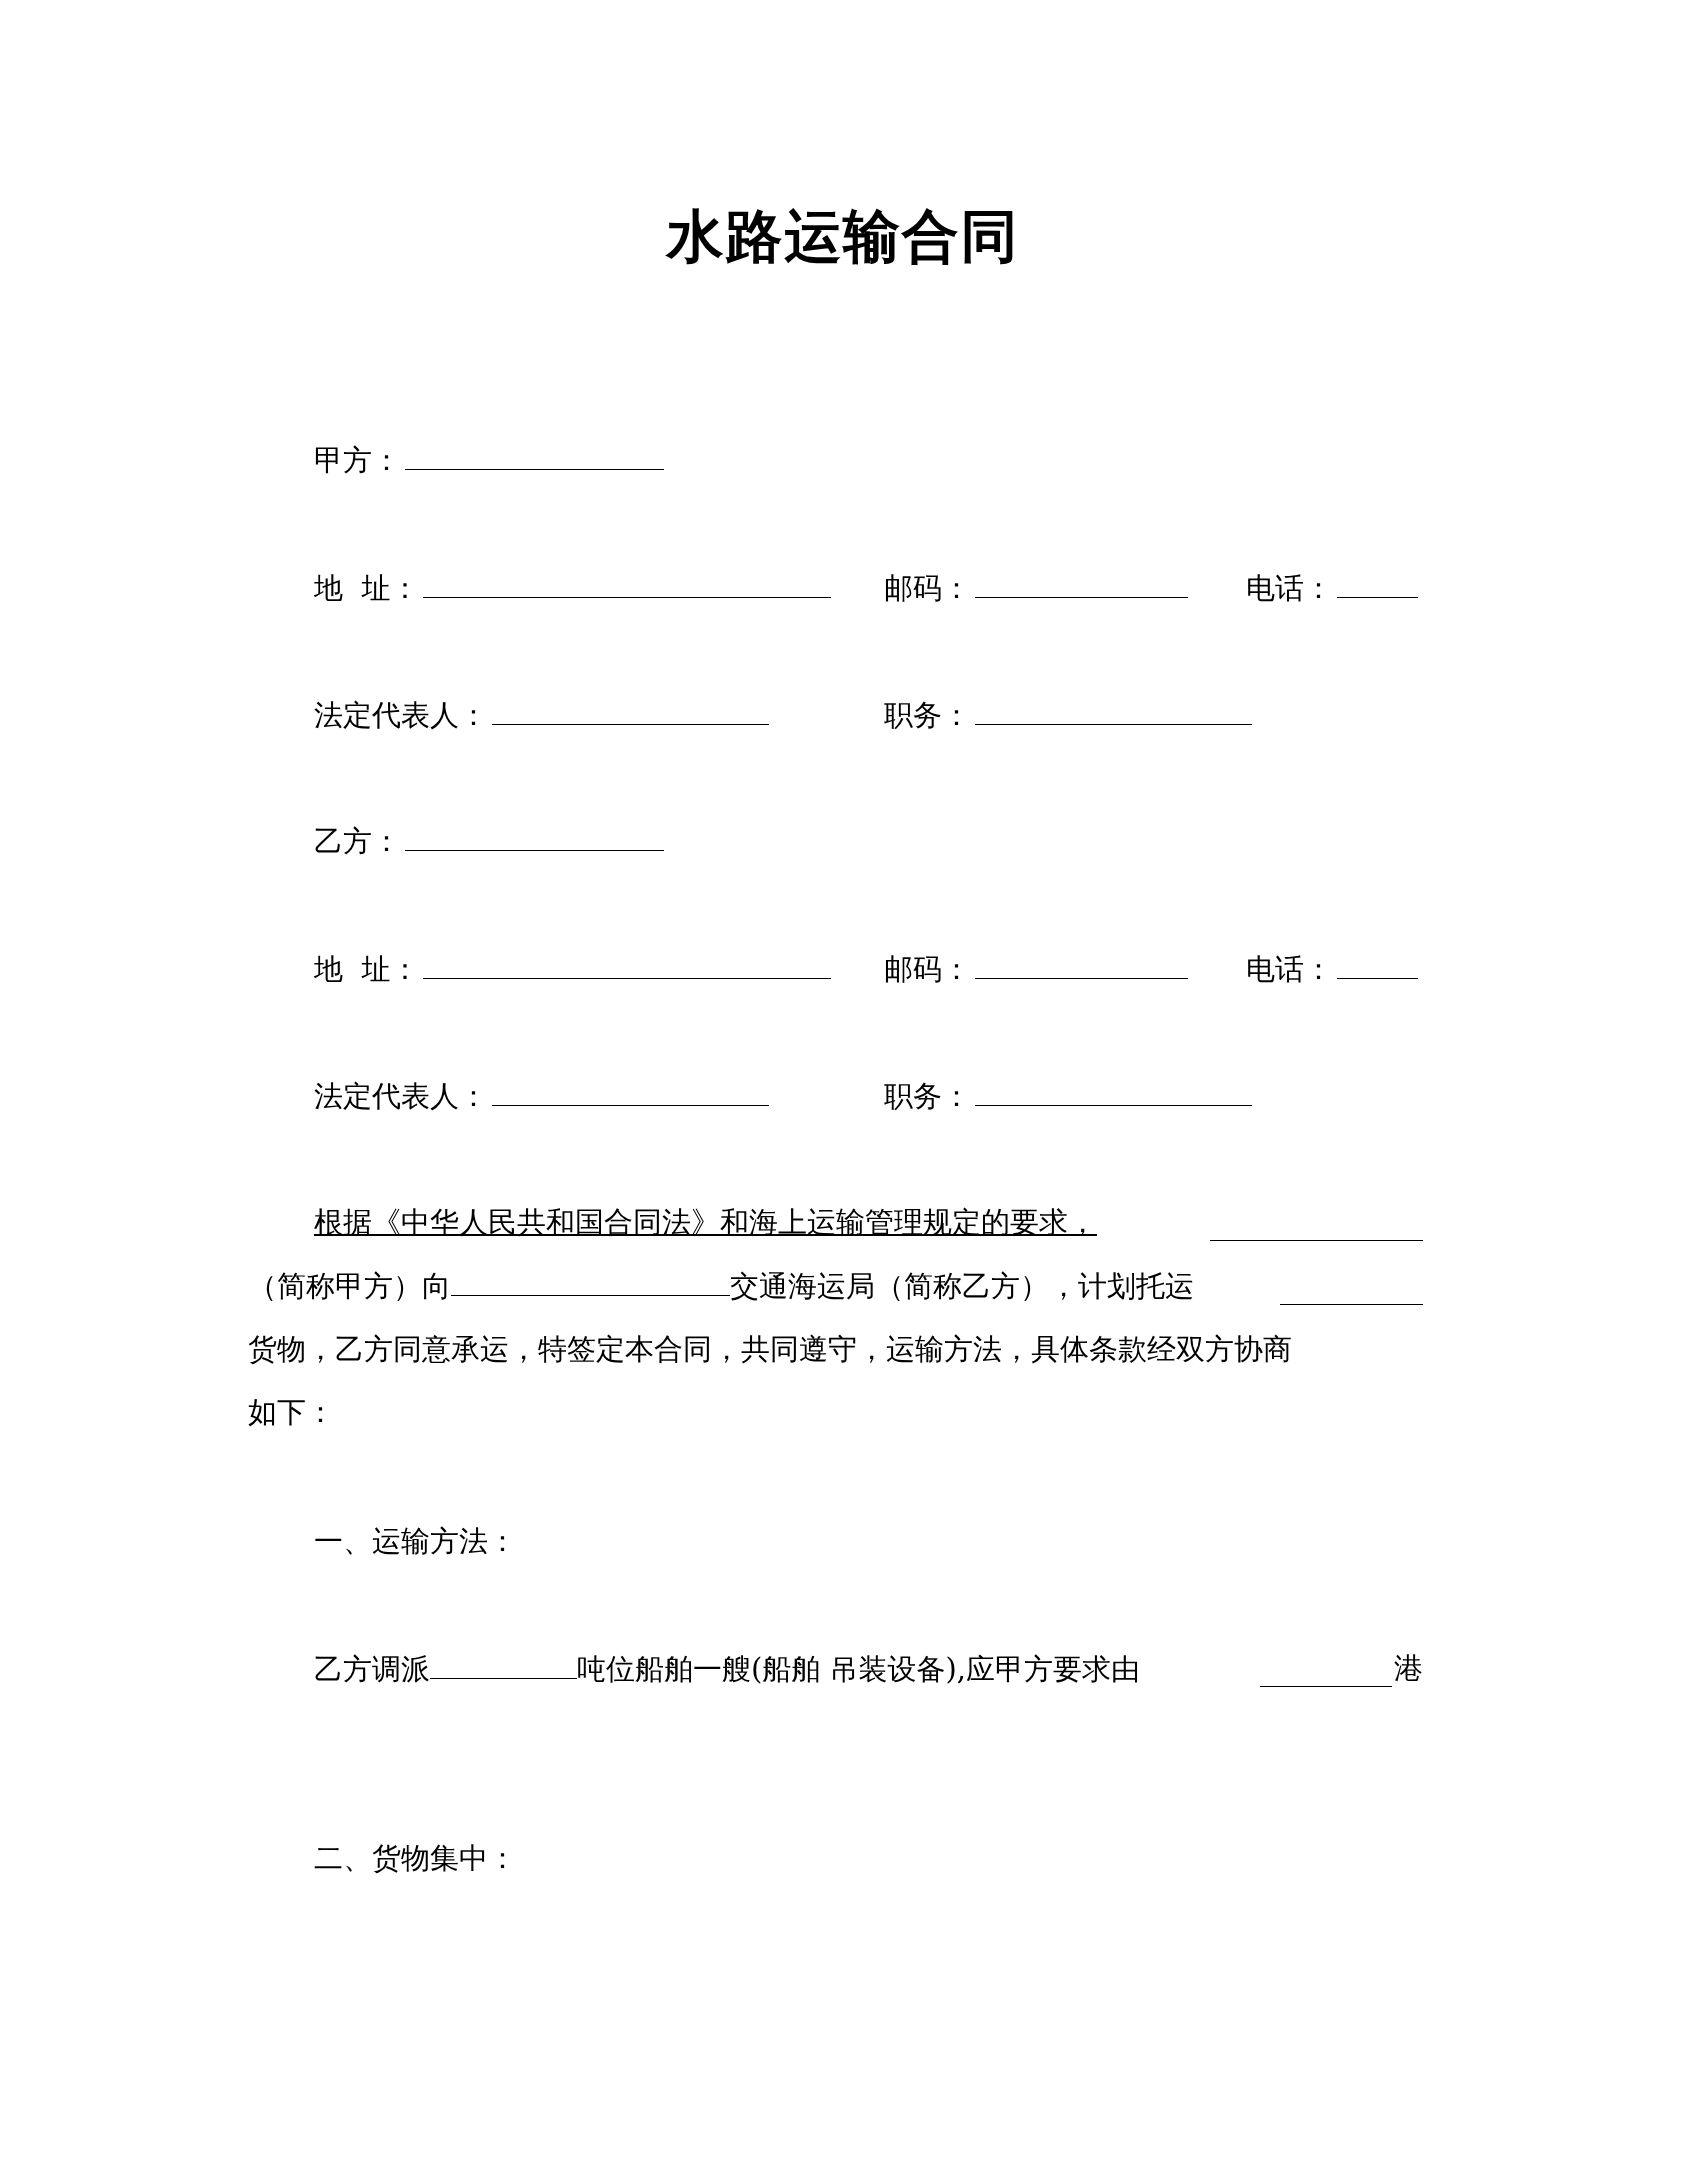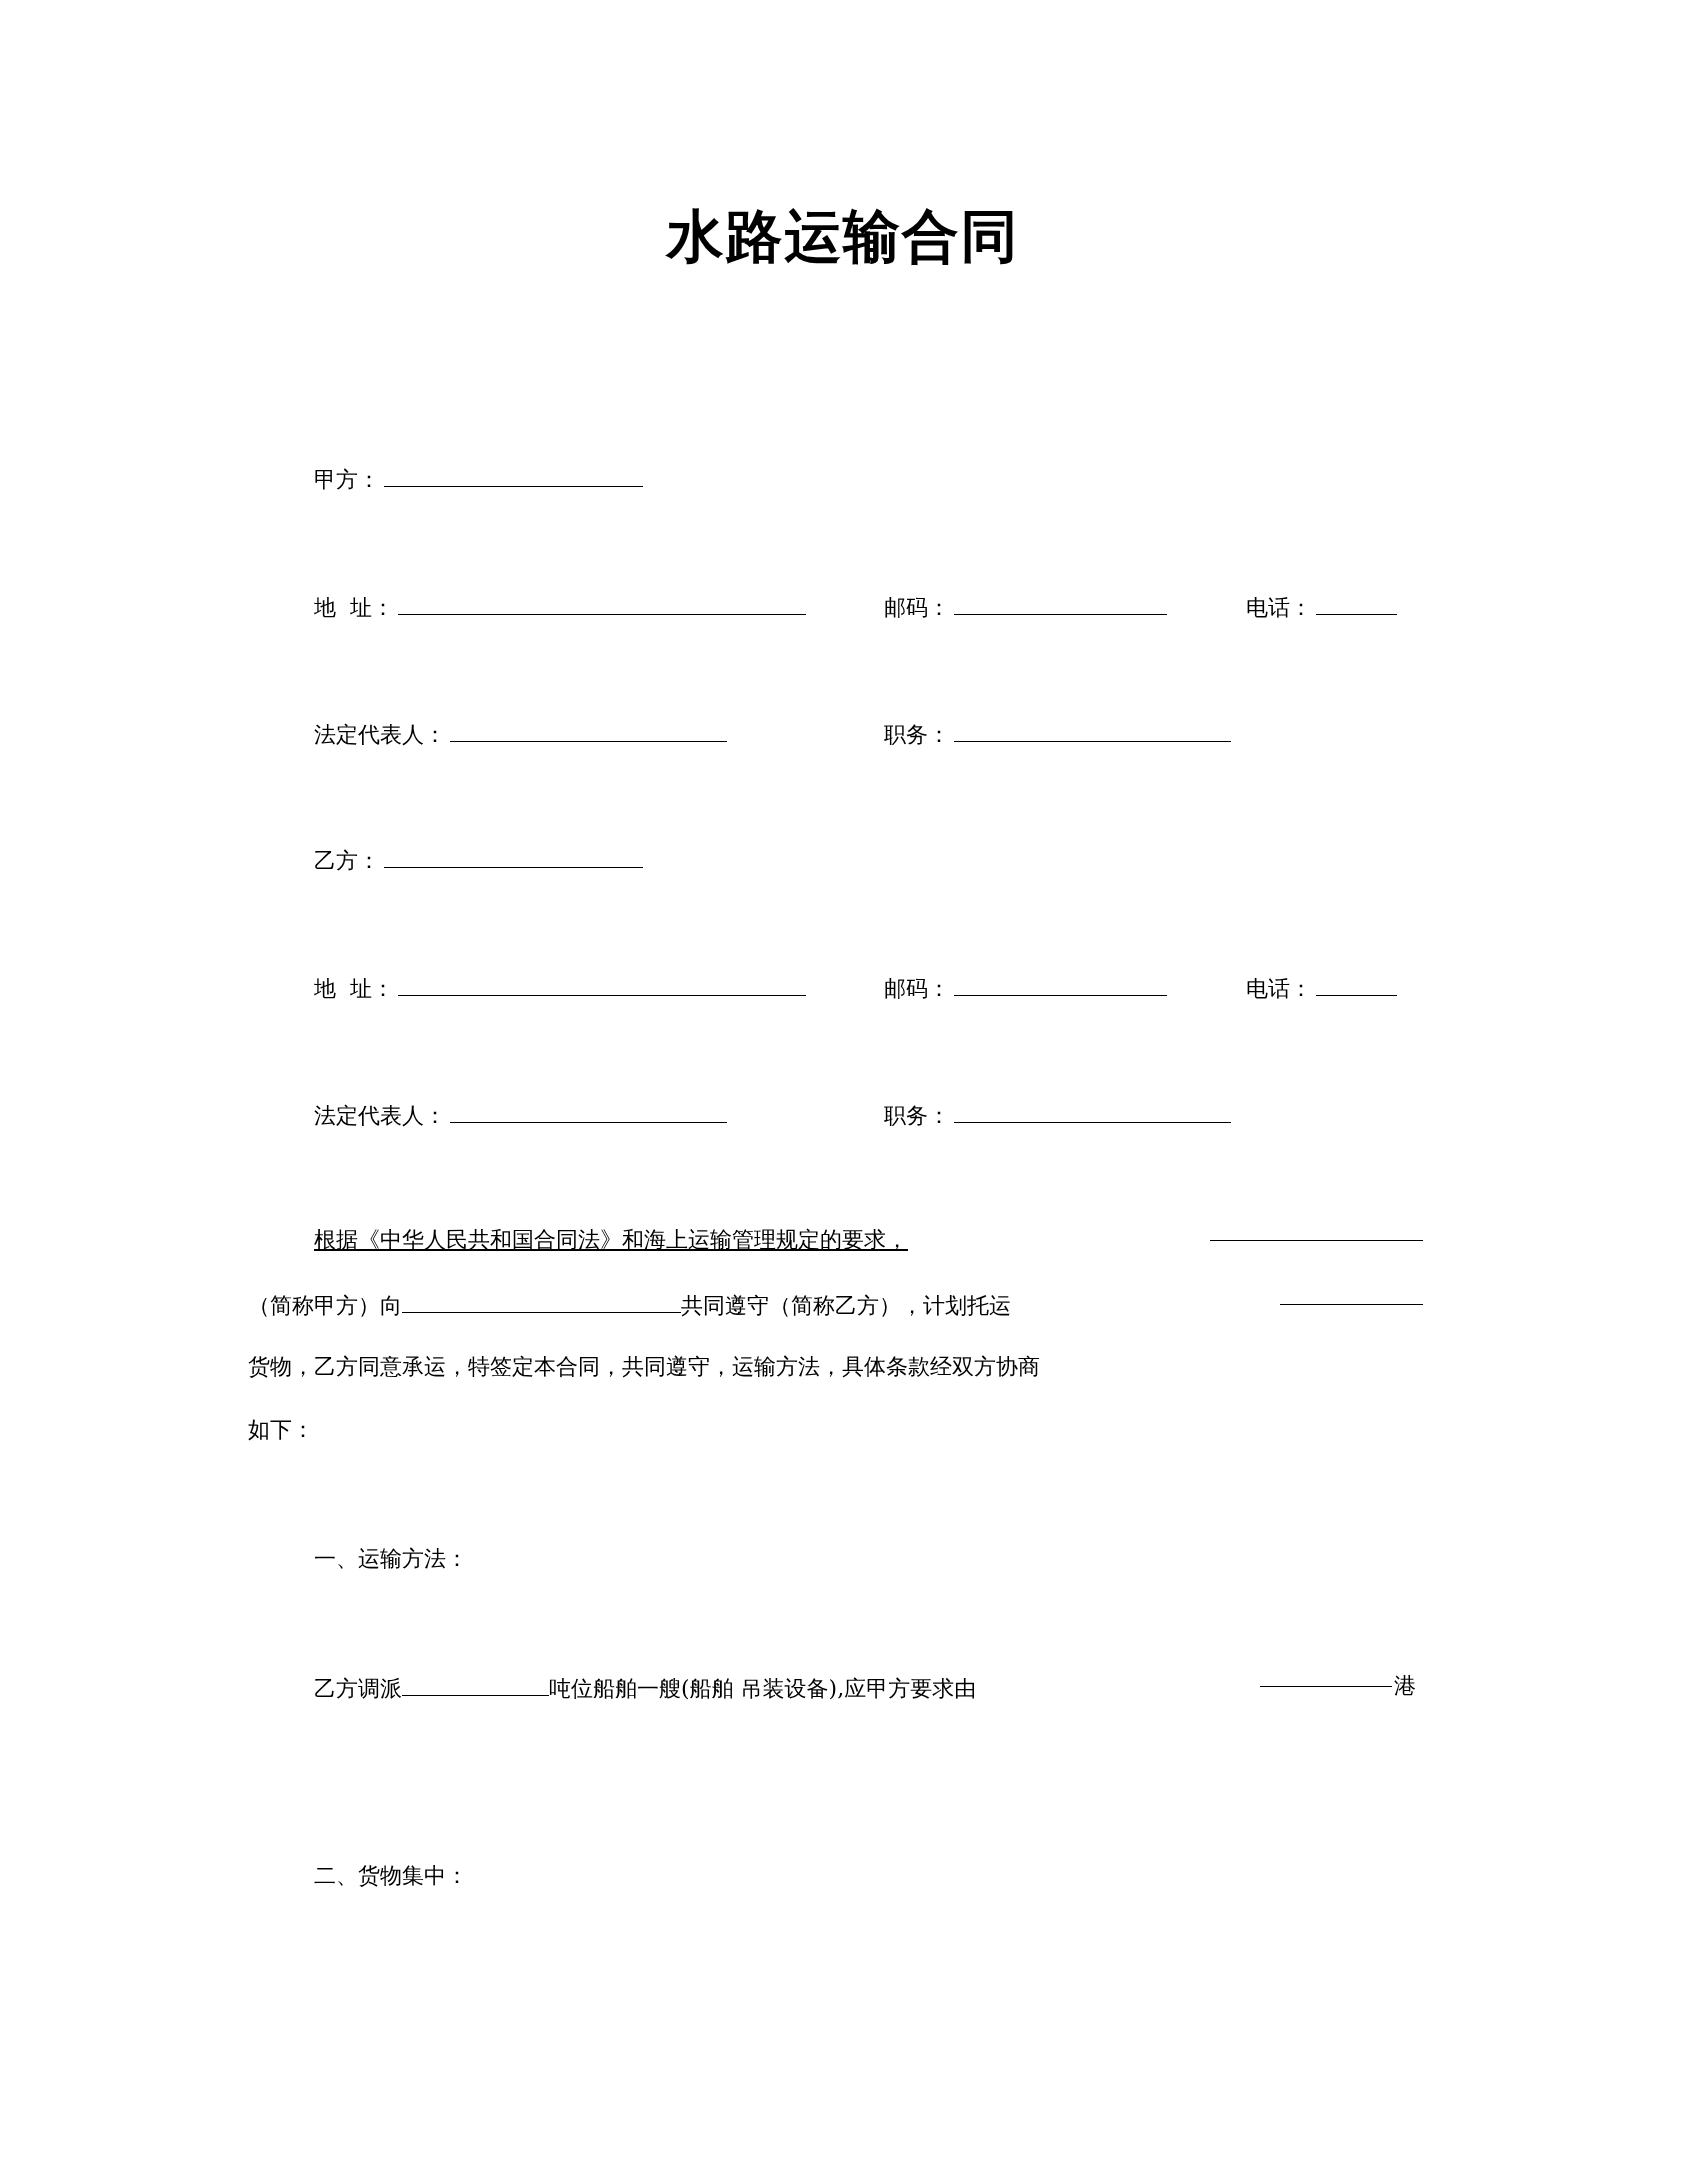--- a/index.html
+++ b/index.html
@@ -3,21 +3,21 @@
 <meta charset="utf-8">
 <style>
   html, body { margin: 0; padding: 0; background: #ffffff; }
   body { width: 1686px; height: 2182px; position: relative; overflow: hidden;
          font-family: "DejaVu Serif", "Liberation Serif", serif; color: #000; }
   .page { position: absolute; left: 0; top: 0; width: 1510px; height: 2182px; background: #fff; }
   .title { position: absolute; left: 0; width: 1686px; top: 200px; text-align: center;
            font-family: "DejaVu Sans", "Liberation Sans", sans-serif; font-weight: bold;
            font-size: 57px; letter-spacing: 1.8px; line-height: 73px; }
   .blank { display: inline-block; border-bottom: 1.8px solid #000; height: 27.5px; vertical-align: baseline; }
-  .seg { position: absolute; font-size: 22px; line-height: 37px; white-space: nowrap; margin-top: 17px; }
+  .seg { position: absolute; font-size: 29px; line-height: 37px; white-space: nowrap; }
 </style>
 </head>
 <body>
 
 <div class="page">
 
   <div class="title">水路运输合同</div>
 
   <div class="seg" style="left:314px; top:441px;">
     <span>甲方：</span><span class="blank" style="width:259px; margin-left:3.7px;"></span>
@@ -60,21 +60,21 @@
   <div class="seg" style="left:884px; top:1077px;">
     <span>职务：</span><span class="blank" style="width:277px; margin-left:3.7px;"></span>
   </div>
 
   <div class="seg" style="left:314px; top:1204px;text-decoration:underline;">
     <span>根据《中华人民共和国合同法》和海上运输管理规定的要求，</span>
   </div>
   <span class="blank" style="position:absolute; left:1210px; top:1212px; width:213px;"></span>
 
   <div class="seg" style="left:248px; top:1267px;">
-    <span>（简称甲方）向</span><span class="blank" style="width:279px;"></span><span>共同遵守（简称乙方），计划托运</span>
+    <span>（简称甲方）向</span><span class="blank" style="width:279px;"></span><span>交通海运局（简称乙方），计划托运</span>
   </div>
   <span class="blank" style="position:absolute; left:1280px; top:1276px; width:143px;"></span>
 
   <div class="seg" style="left:248px; top:1331px;">
     <span>货物，乙方同意承运，特签定本合同，共同遵守，运输方法，具体条款经双方协商</span>
   </div>
   <div class="seg" style="left:248px; top:1394px;">
     <span>如下：</span>
   </div>
 

